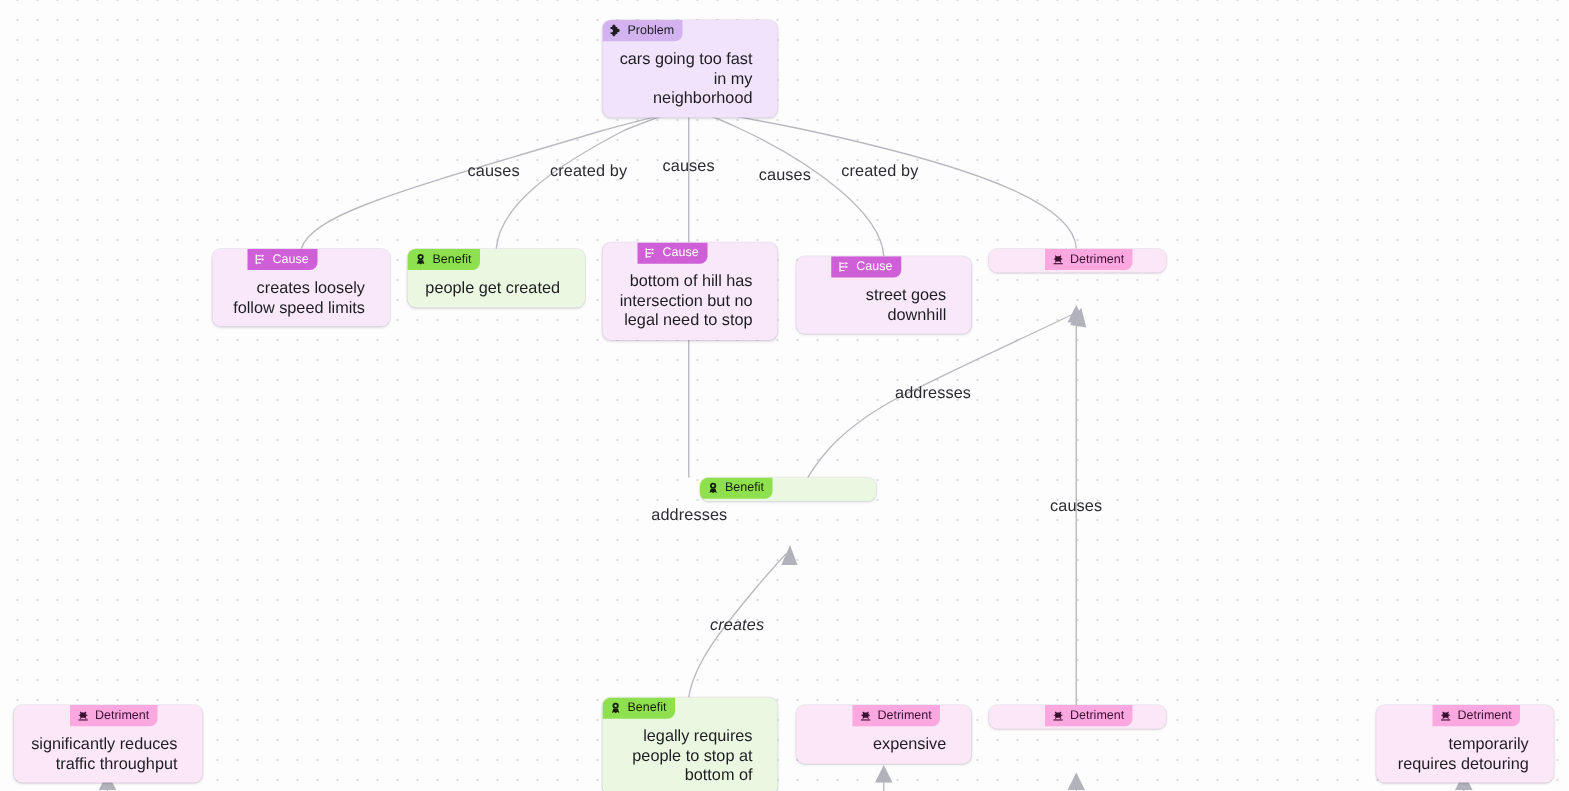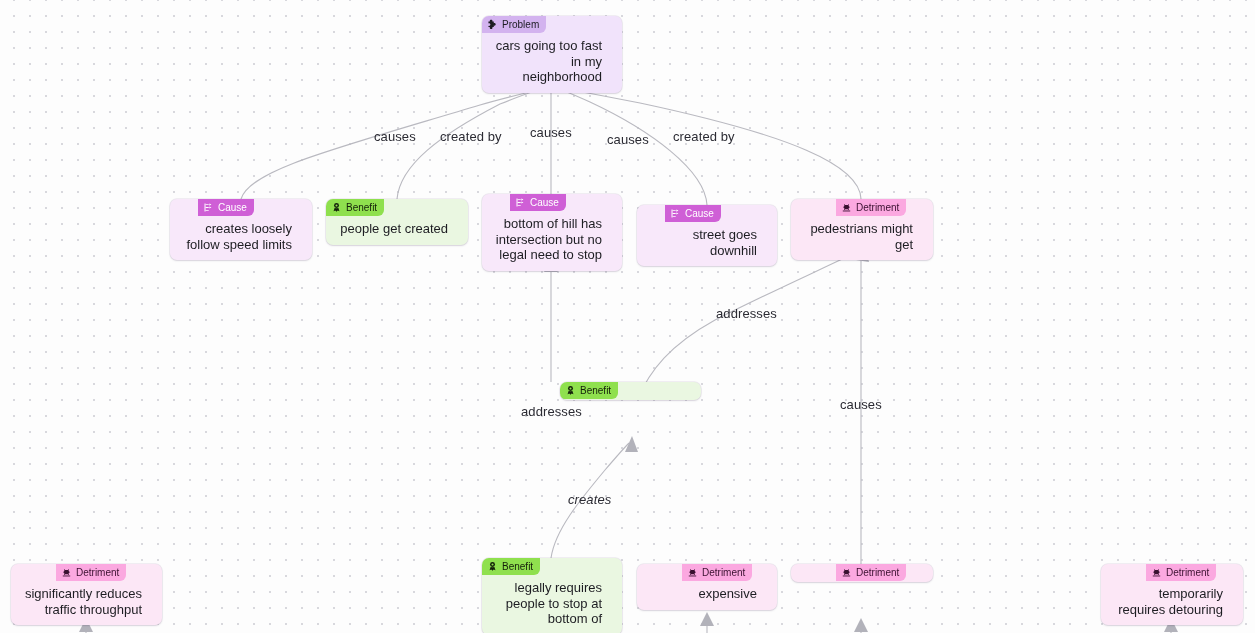--- a/index.html
+++ b/index.html
@@ -203,21 +203,20 @@
   <div class="node t-detriment" style="left:791px; top:199px; width:142px;">
     <div class="node-badge">
       <span class="badge-icon">
           <svg viewBox="0 0 16 16" width="11" height="11">
             <path fill="#3a1030" d="M5 3.2l1.2 1.3h3.6L11 3.2l.9.8-1 1.1c.4.5.7 1.1.8 1.8H13v1.2h-1.3c-.1.7-.4 1.3-.8 1.8l1 1.1-.9.8-1.2-1.3H6.2L5 11.8l-.9-.8 1-1.1c-.4-.5-.7-1.1-.8-1.8H3V6.9h1.3c.1-.7.4-1.3.8-1.8l-1-1.1z"></path>
             <rect x="2.6" y="12.4" width="10.8" height="1.3" fill="#3a1030"></rect>
           </svg>
         </span>
       <span>Detriment</span>
     </div>
-    <div class="node-body">pedestrians might get</div>
   </div>
 
   <div class="node t-benefit" style="left:560px; top:382px; width:141px;">
     <div class="node-badge">
       <span class="badge-icon">
           <svg viewBox="0 0 16 16" width="11" height="11">
             <circle cx="8" cy="5.2" r="3.6" fill="#14200a"></circle>
             <circle cx="8" cy="5.2" r="1.5" fill="#8fe04e"></circle>
             <path fill="#14200a" d="M5.2 8.6l-1.5 5 2.6-1.2 1.7 1.6V9zM10.8 8.6l1.5 5-2.6-1.2L8 14V9z"></path>
           </svg>

